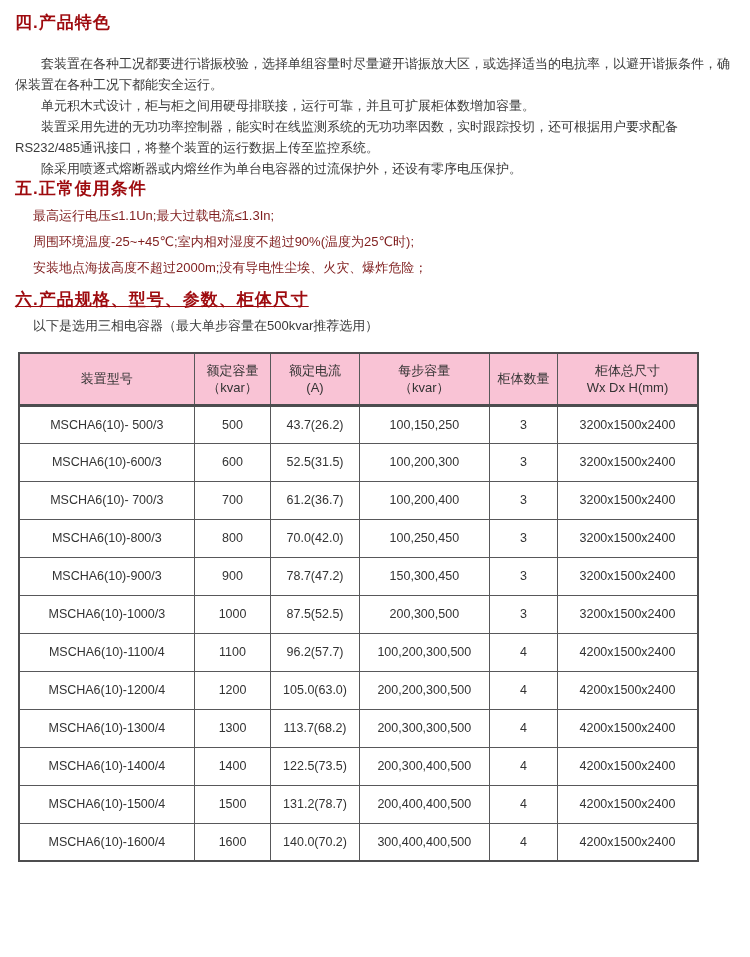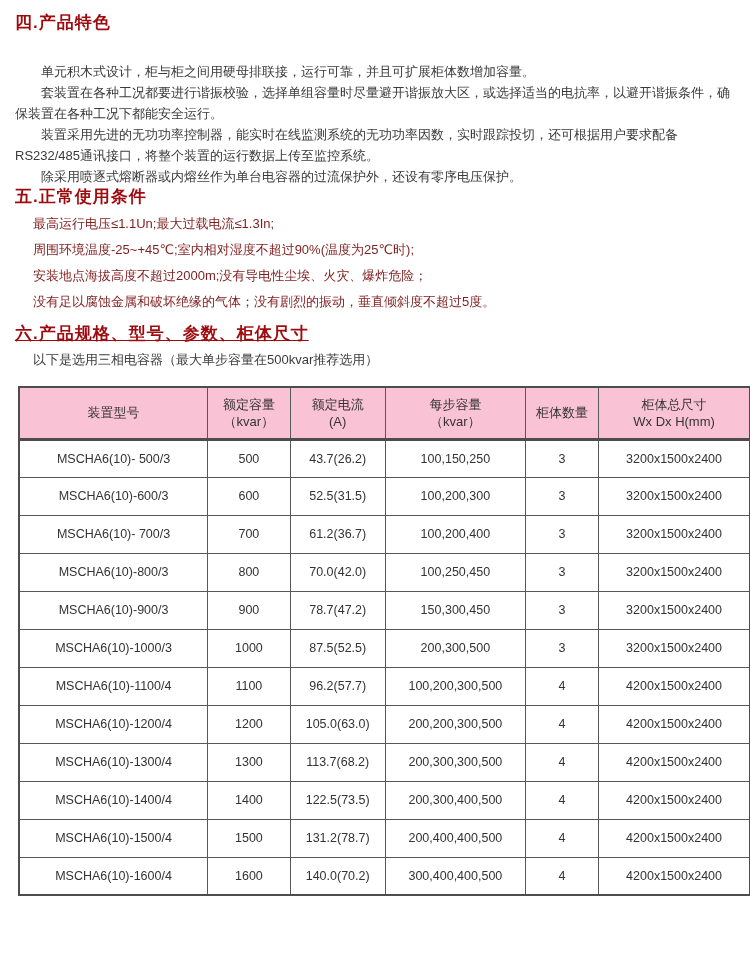--- a/index.html
+++ b/index.html
@@ -11,21 +11,21 @@
     color: #3a3a3a;
     padding: 13px 15px 20px 15px;
   }
   .section-heading {
     font-size: 17px;
     font-weight: bold;
     color: #9e0b0f;
     line-height: 20px;
     letter-spacing: 1px;
   }
-  #heading-features { margin-bottom: 28px; }
+  #heading-features { margin-bottom: 20px; }
   .para-block p {
     font-size: 13px;
     line-height: 21px;
     text-indent: 2em;
     color: #3a3a3a;
   }
   #heading-conditions { }
   .cond-list {
     list-style: none;
     margin-top: 4px;
@@ -41,21 +41,21 @@
     margin-top: 7px;
     padding-left: 18px;
     font-size: 13px;
     line-height: 18px;
     color: #3a3a3a;
   }
   table.spec-table {
     border-collapse: collapse;
     margin-top: 17px;
     margin-left: 3px;
-    width: 733px;
+    width: 681px;
     table-layout: fixed;
   }
   table.spec-table th, table.spec-table td {
     border: 1px solid #58585a;
     text-align: center;
     vertical-align: middle;
     color: #333333;
   }
   table.spec-table { border: 2px solid #4d4d4f; }
   table.spec-table thead th {
@@ -72,34 +72,33 @@
     font-size: 12.5px;
     background: #ffffff;
   }
 </style>
 </head>
 <body>
 
 <section>
   <h2 class="section-heading" id="heading-features">四.产品特色</h2>
   <div class="para-block">
+    <p>套装置在各种工况都要进行谐振校验，选择单组容量时尽量避开谐振放大区，或选择适当的电抗率，以避开谐振条件，确保装置在各种工况下都能安全运行。</p>
     <p>单元积木式设计，柜与柜之间用硬母排联接，运行可靠，并且可扩展柜体数增加容量。</p>
-    <p>套装置在各种工况都要进行谐振校验，选择单组容量时尽量避开谐振放大区，或选择适当的电抗率，以避开谐振条件，确保装置在各种工况下都能安全运行。</p>
     <p>装置采用先进的无功功率控制器，能实时在线监测系统的无功功率因数，实时跟踪投切，还可根据用户要求配备RS232/485通讯接口，将整个装置的运行数据上传至监控系统。</p>
     <p>除采用喷逐式熔断器或内熔丝作为单台电容器的过流保护外，还设有零序电压保护。</p>
   </div>
 </section>
 
 <section>
   <h2 class="section-heading" id="heading-conditions">五.正常使用条件</h2>
   <ul class="cond-list">
     <li>最高运行电压≤1.1Un;最大过载电流≤1.3In;</li>
     <li>周围环境温度-25~+45℃;室内相对湿度不超过90%(温度为25℃时);</li>
     <li>安装地点海拔高度不超过2000m;没有导电性尘埃、火灾、爆炸危险；</li>
-    <li>没有足以腐蚀金属和破坏绝缘的气体；没有剧烈的振动，垂直倾斜度不超过5度。</li>
   </ul>
 </section>
 
 <section>
   <h2 class="section-heading" id="heading-specs">六.产品规格、型号、参数、柜体尺寸</h2>
   <p class="spec-note">以下是选用三相电容器（最大单步容量在500kvar推荐选用）</p>
 
   <table class="spec-table">
     <colgroup>
       <col style="width:25.8%">

